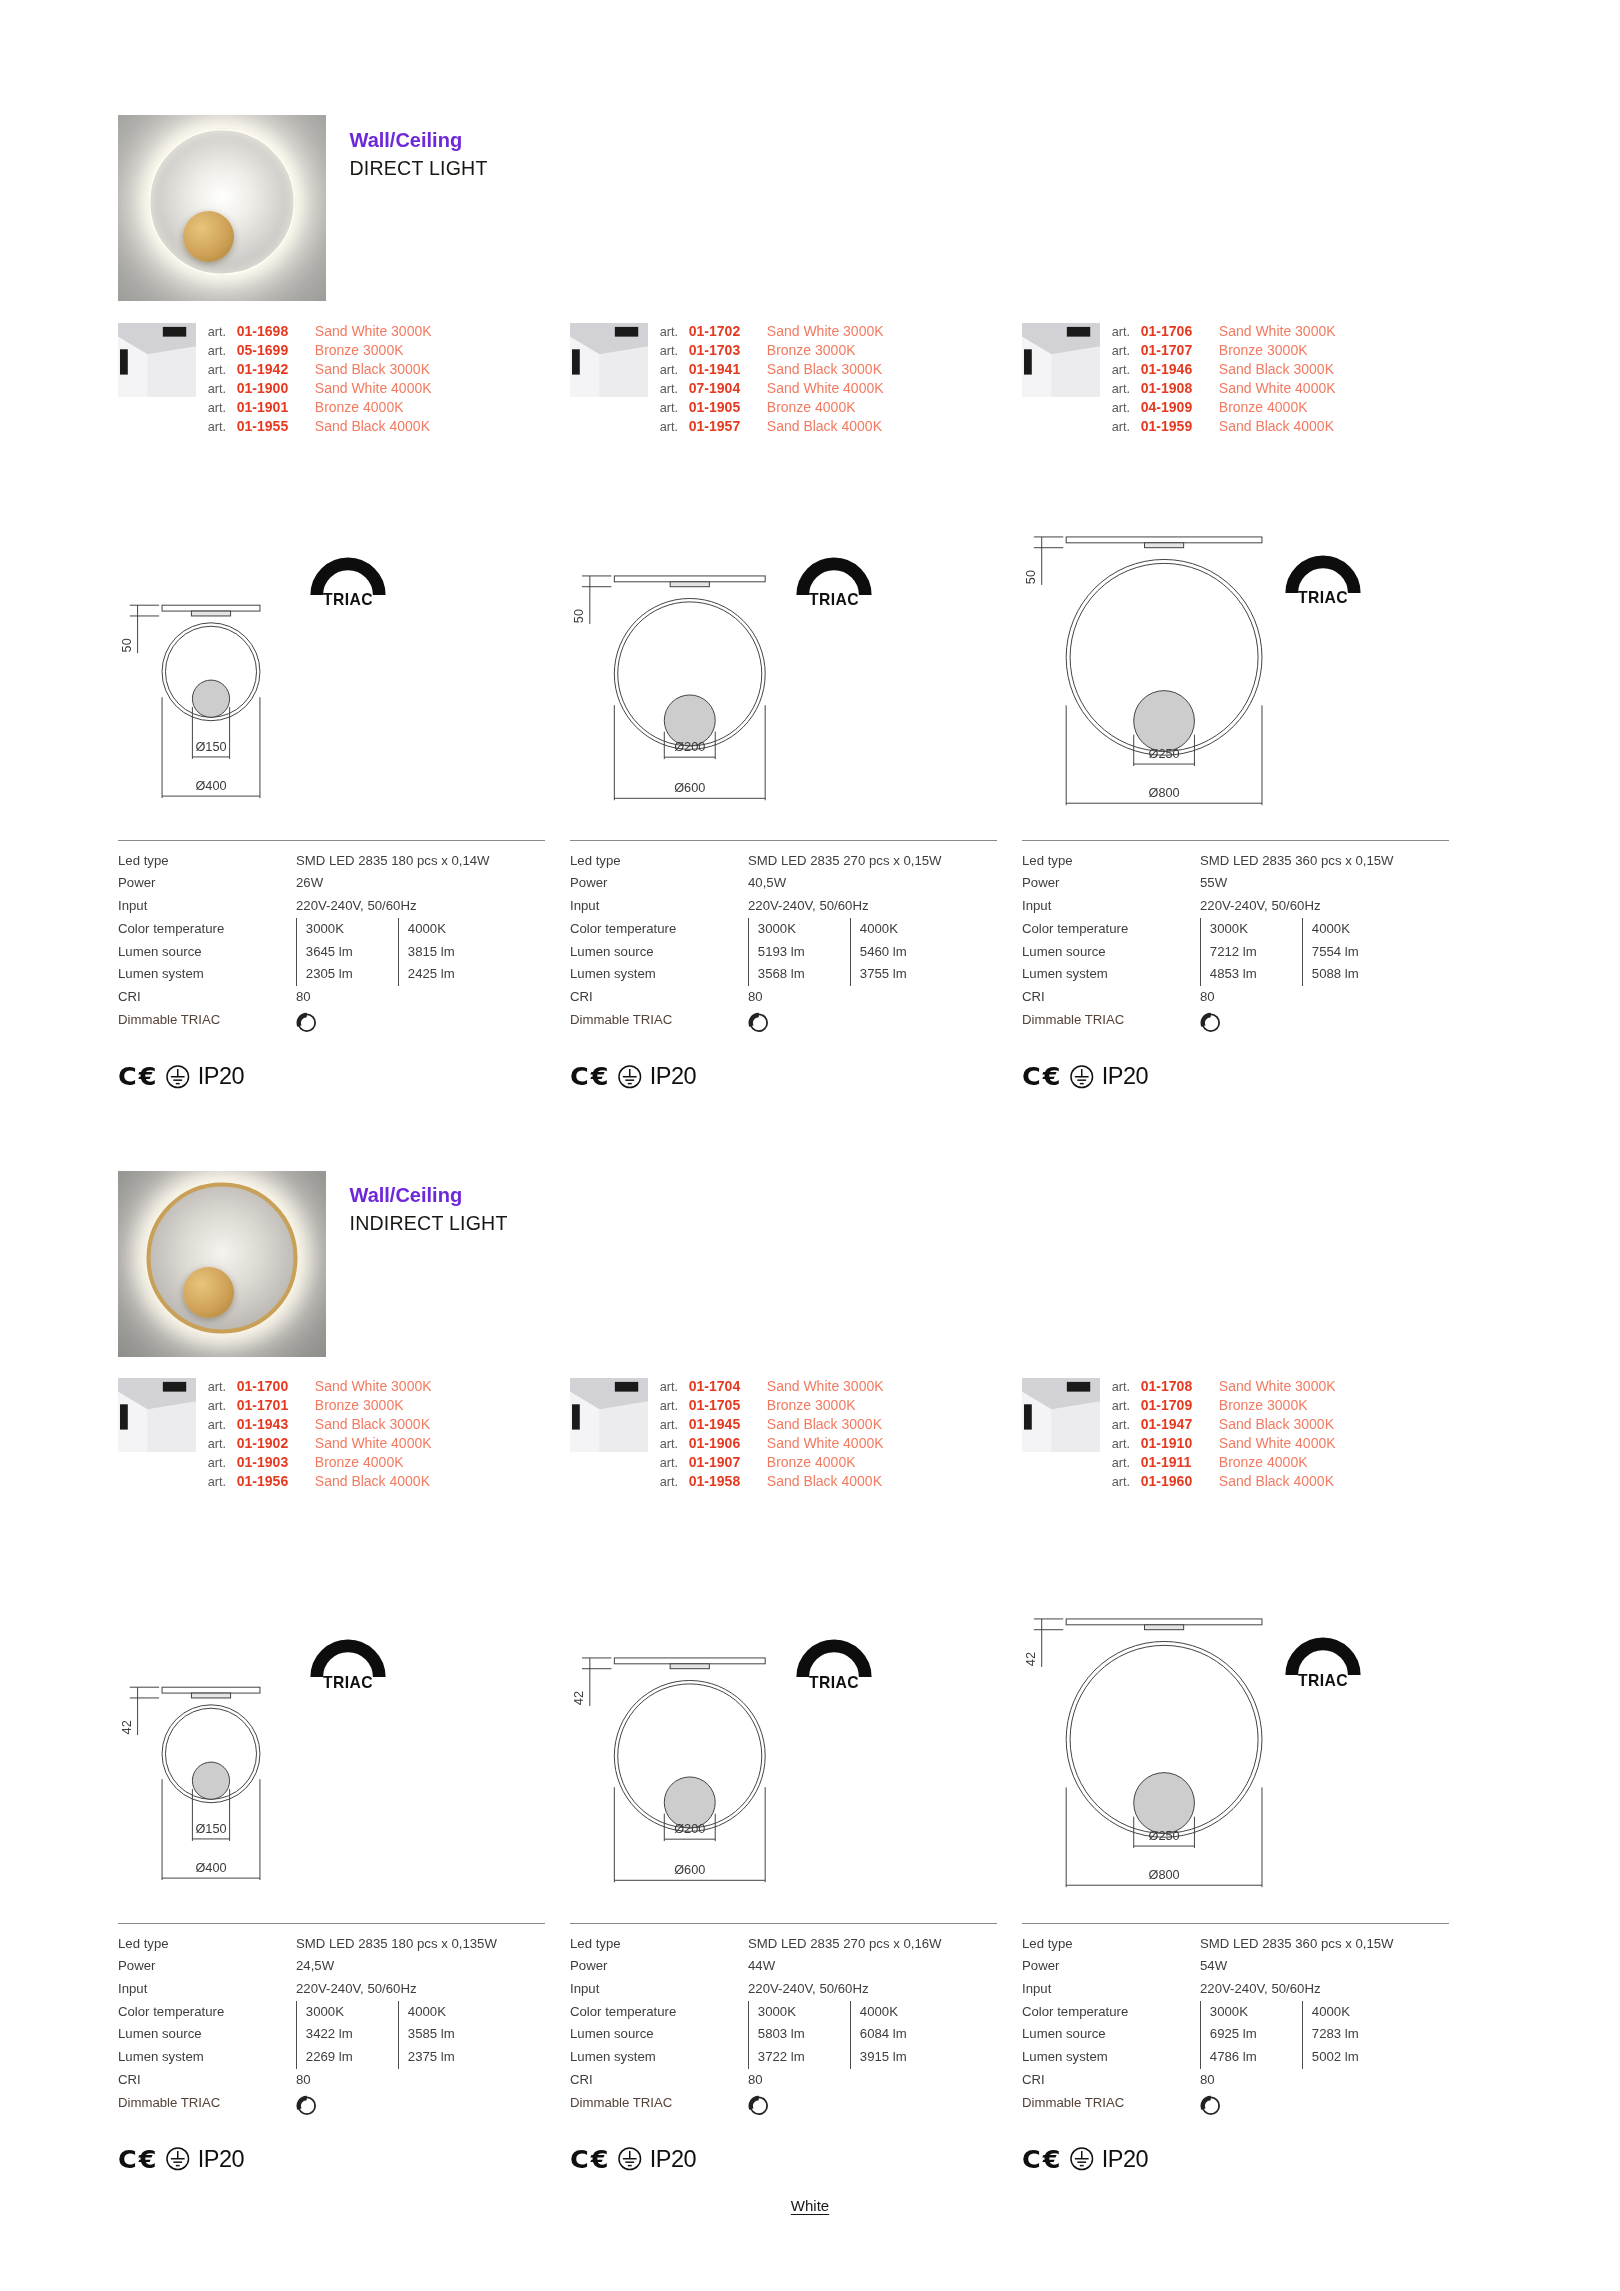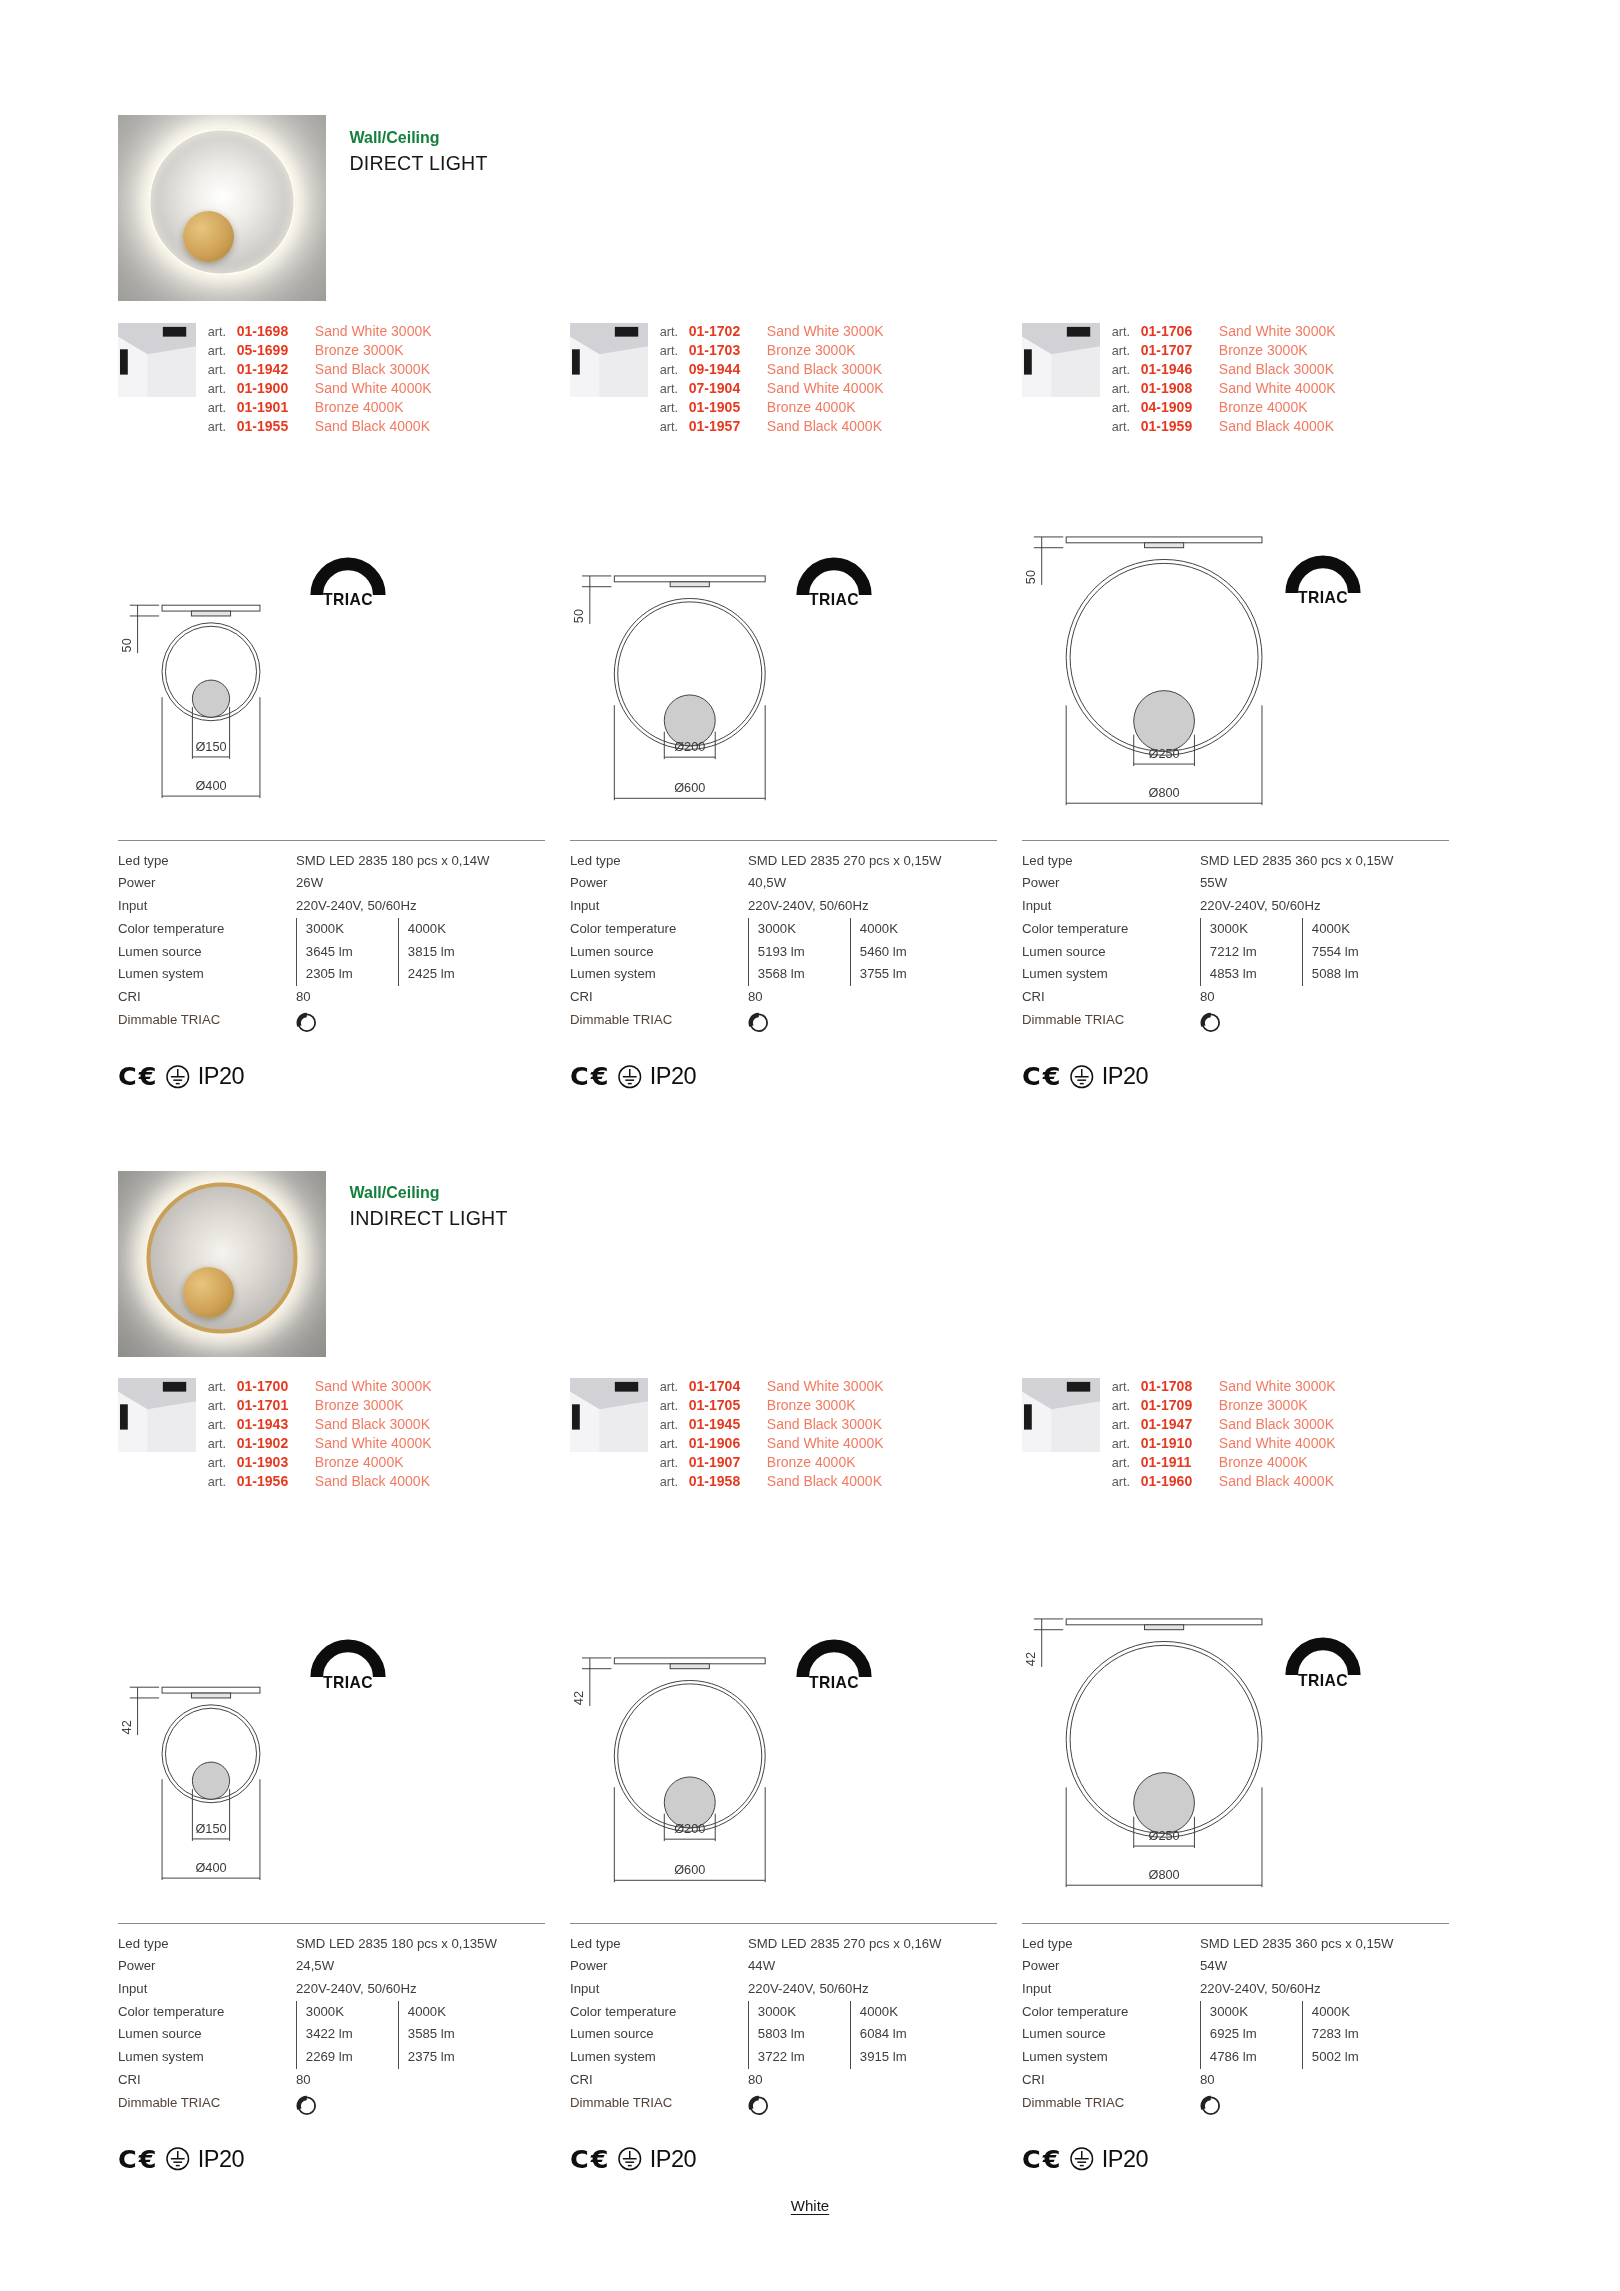--- a/index.html
+++ b/index.html
@@ -19,21 +19,21 @@
   .halo{position:absolute;left:104px;top:87px;width:147px;height:147px;transform:translate(-50%,-50%);
     border-radius:50%;box-shadow:0 0 33px 15.7px rgba(255,253,242,0.85);}
   .ring{position:absolute;left:104px;top:87px;width:143px;height:143px;transform:translate(-50%,-50%);
     border-radius:50%;}
   .photo.direct .ring{border:2.9px solid #fffdf2;box-shadow:0 0 13.7px 3.9px rgba(255,252,238,0.9), inset 0 0 9.8px 2px rgba(255,252,238,0.55);}
   .photo.indirect .ring{border:4.9px solid #c8a057;box-shadow:0 0 17.6px 5.9px rgba(255,250,235,0.9);}
   .disc{position:absolute;left:65px;top:96px;width:51px;height:51px;border-radius:50%;
     background:radial-gradient(circle at 36% 34%,#e8c47c 0%,#cfa258 55%,#a98034 100%);
     box-shadow:0 2px 5.9px rgba(60,50,20,0.35);}
   .titleblock{padding-top:13.7px;}
-  .t1{font-size:16px;font-weight:700;color:#15803d;}
+  .t1{font-size:20px;font-weight:700;color:#6d28d9;}
   .t2{font-size:19.6px;font-weight:400;color:#171714;margin-top:5px;letter-spacing:0.2px;}
   
   .cols{display:grid;grid-template-columns:437px 437px 437px;column-gap:15px;}
   
   .arts{display:flex;gap:11.8px;height:118px;margin-top:21.6px;}
   .thumb{flex:0 0 auto;}
   .artrows{display:flex;flex-direction:column;}
   .arow{display:flex;align-items:baseline;height:19px;font-size:14px;white-space:nowrap;}
   .alabel{color:#5a5a5a;width:29px;font-size:12.7px;}
   .anum{color:#e6391f;font-weight:700;width:78px;}
@@ -233,21 +233,21 @@
                 <span class="anum">01-1702</span>
                 <span class="afin">Sand White 3000K</span>
               </div>
             <div class="arow">
                 <span class="alabel">art.</span>
                 <span class="anum">01-1703</span>
                 <span class="afin">Bronze 3000K</span>
               </div>
             <div class="arow">
                 <span class="alabel">art.</span>
-                <span class="anum">09-1944</span>
+                <span class="anum">01-1941</span>
                 <span class="afin">Sand Black 3000K</span>
               </div>
             <div class="arow">
                 <span class="alabel">art.</span>
                 <span class="anum">07-1904</span>
                 <span class="afin">Sand White 4000K</span>
               </div>
             <div class="arow">
                 <span class="alabel">art.</span>
                 <span class="anum">01-1905</span>

